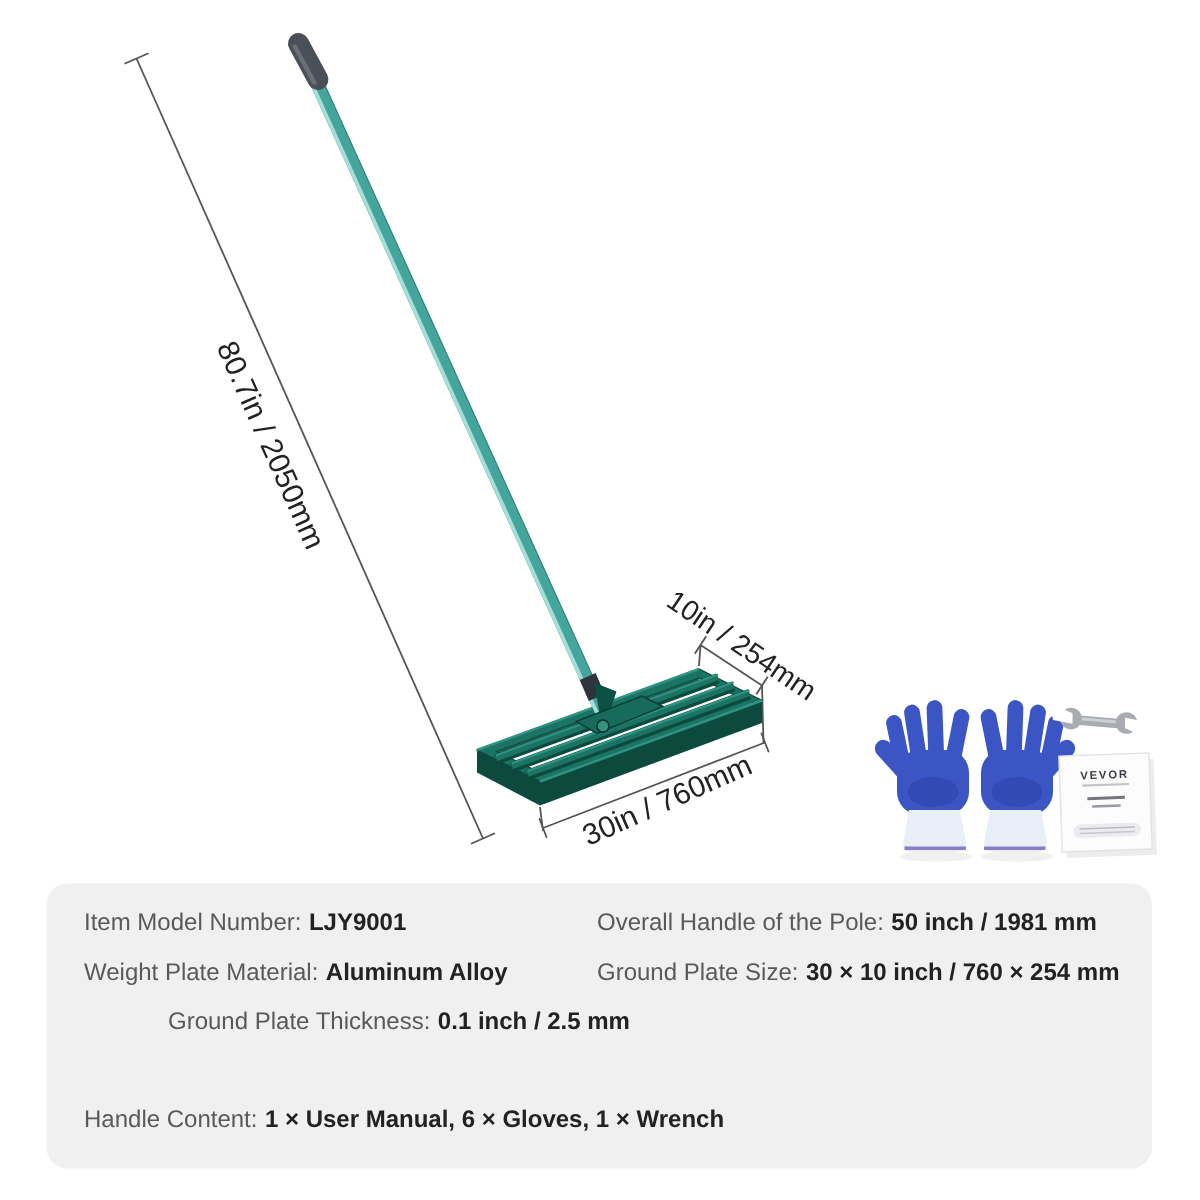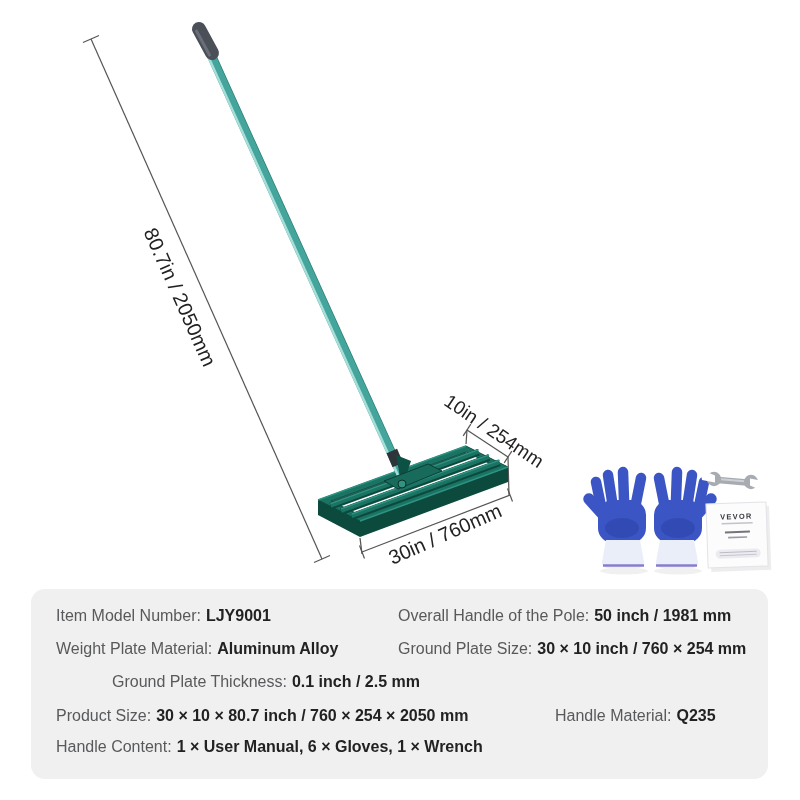--- a/index.html
+++ b/index.html
@@ -181,25 +181,19 @@
       <span class="spec-label">Weight Plate Material:</span><span class="spec-value">Aluminum Alloy</span>
     </div>
     <div class="spec-item" style="left:367px;top:50px;">
       <span class="spec-label">Ground Plate Size:</span><span class="spec-value">30 × 10 inch / 760 × 254 mm</span>
     </div>
 
     <div class="spec-item" style="left:38px;top:83px;margin-left:43px;">
       <span class="spec-label">Ground Plate Thickness:</span><span class="spec-value">0.1 inch / 2.5 mm</span>
     </div>
 
-    <div class="spec-item" style="left:25px;top:117px;">
-      <span class="spec-label">Product Size:</span><span class="spec-value">30 × 10 × 80.7 inch / 760 × 254 × 2050 mm</span>
-    </div>
-    <div class="spec-item" style="left:524px;top:117px;">
-      <span class="spec-label">Handle Material:</span><span class="spec-value">Q235</span>
-    </div>
 
     <div class="spec-item" style="left:25px;top:148px;">
       <span class="spec-label">Handle Content:</span><span class="spec-value">1 × User Manual, 6 × Gloves, 1 × Wrench</span>
     </div>
 
   </div>
 </div>
 
 </body></html>

